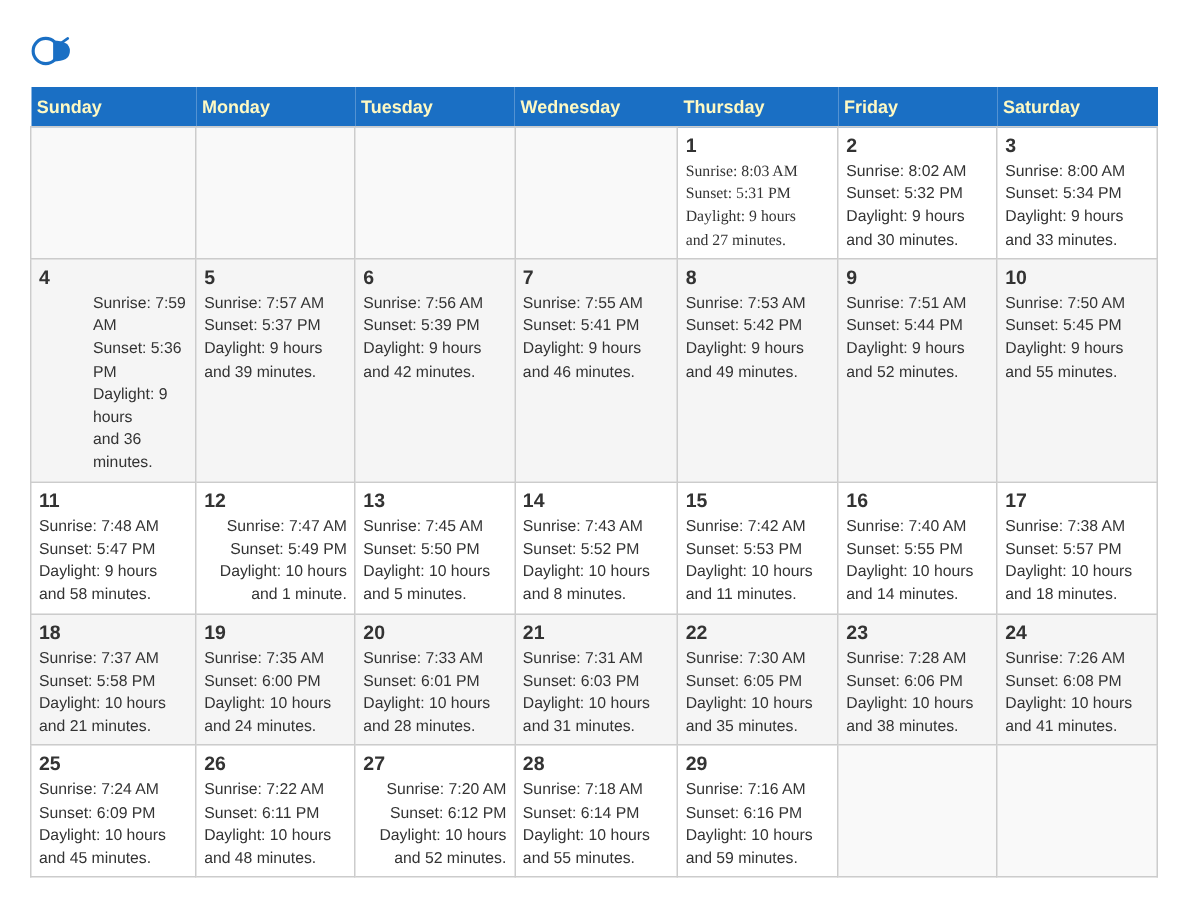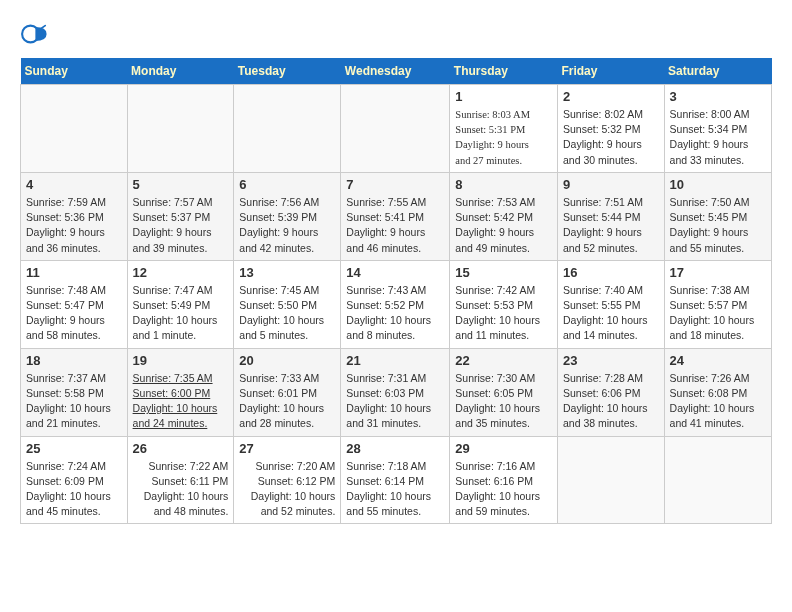--- a/index.html
+++ b/index.html
@@ -135,21 +135,21 @@
           <span class="day-num">3</span>
           <div class="day-info" style="white-space: pre-line;">Sunrise: 8:00 AM
 Sunset: 5:34 PM
 Daylight: 9 hours
 and 33 minutes.</div>
         </td>
       </tr>
       <tr>
         <td>
           <span class="day-num">4</span>
-          <div class="day-info" style="white-space: pre-line;">Sunrise: 7:59 AM
+          <div class="day-info" style="white-space: pre-line; margin-left: 36px;">Sunrise: 7:59 AM
 Sunset: 5:36 PM
 Daylight: 9 hours
 and 36 minutes.</div>
         </td>
         <td>
           <span class="day-num">5</span>
           <div class="day-info" style="white-space: pre-line;">Sunrise: 7:57 AM
 Sunset: 5:37 PM
 Daylight: 9 hours
 and 39 minutes.</div>
@@ -193,21 +193,21 @@
       <tr>
         <td>
           <span class="day-num">11</span>
           <div class="day-info" style="white-space: pre-line;">Sunrise: 7:48 AM
 Sunset: 5:47 PM
 Daylight: 9 hours
 and 58 minutes.</div>
         </td>
         <td>
           <span class="day-num">12</span>
-          <div class="day-info" style="white-space: pre-line;">Sunrise: 7:47 AM
+          <div class="day-info" style="white-space: pre-line; text-align: right;">Sunrise: 7:47 AM
 Sunset: 5:49 PM
 Daylight: 10 hours
 and 1 minute.</div>
         </td>
         <td>
           <span class="day-num">13</span>
           <div class="day-info" style="white-space: pre-line;">Sunrise: 7:45 AM
 Sunset: 5:50 PM
 Daylight: 10 hours
 and 5 minutes.</div>
@@ -244,21 +244,21 @@
       <tr>
         <td>
           <span class="day-num">18</span>
           <div class="day-info" style="white-space: pre-line;">Sunrise: 7:37 AM
 Sunset: 5:58 PM
 Daylight: 10 hours
 and 21 minutes.</div>
         </td>
         <td>
           <span class="day-num">19</span>
-          <div class="day-info" style="white-space: pre-line; text-decoration: underline;">Sunrise: 7:35 AM
+          <div class="day-info" style="white-space: pre-line;">Sunrise: 7:35 AM
 Sunset: 6:00 PM
 Daylight: 10 hours
 and 24 minutes.</div>
         </td>
         <td>
           <span class="day-num">20</span>
           <div class="day-info" style="white-space: pre-line;">Sunrise: 7:33 AM
 Sunset: 6:01 PM
 Daylight: 10 hours
 and 28 minutes.</div>
@@ -295,21 +295,21 @@
       <tr>
         <td>
           <span class="day-num">25</span>
           <div class="day-info" style="white-space: pre-line;">Sunrise: 7:24 AM
 Sunset: 6:09 PM
 Daylight: 10 hours
 and 45 minutes.</div>
         </td>
         <td>
           <span class="day-num">26</span>
-          <div class="day-info" style="white-space: pre-line; text-align: right;">Sunrise: 7:22 AM
+          <div class="day-info" style="white-space: pre-line;">Sunrise: 7:22 AM
 Sunset: 6:11 PM
 Daylight: 10 hours
 and 48 minutes.</div>
         </td>
         <td>
           <span class="day-num">27</span>
           <div class="day-info" style="white-space: pre-line; text-align: right;">Sunrise: 7:20 AM
 Sunset: 6:12 PM
 Daylight: 10 hours
 and 52 minutes.</div>

